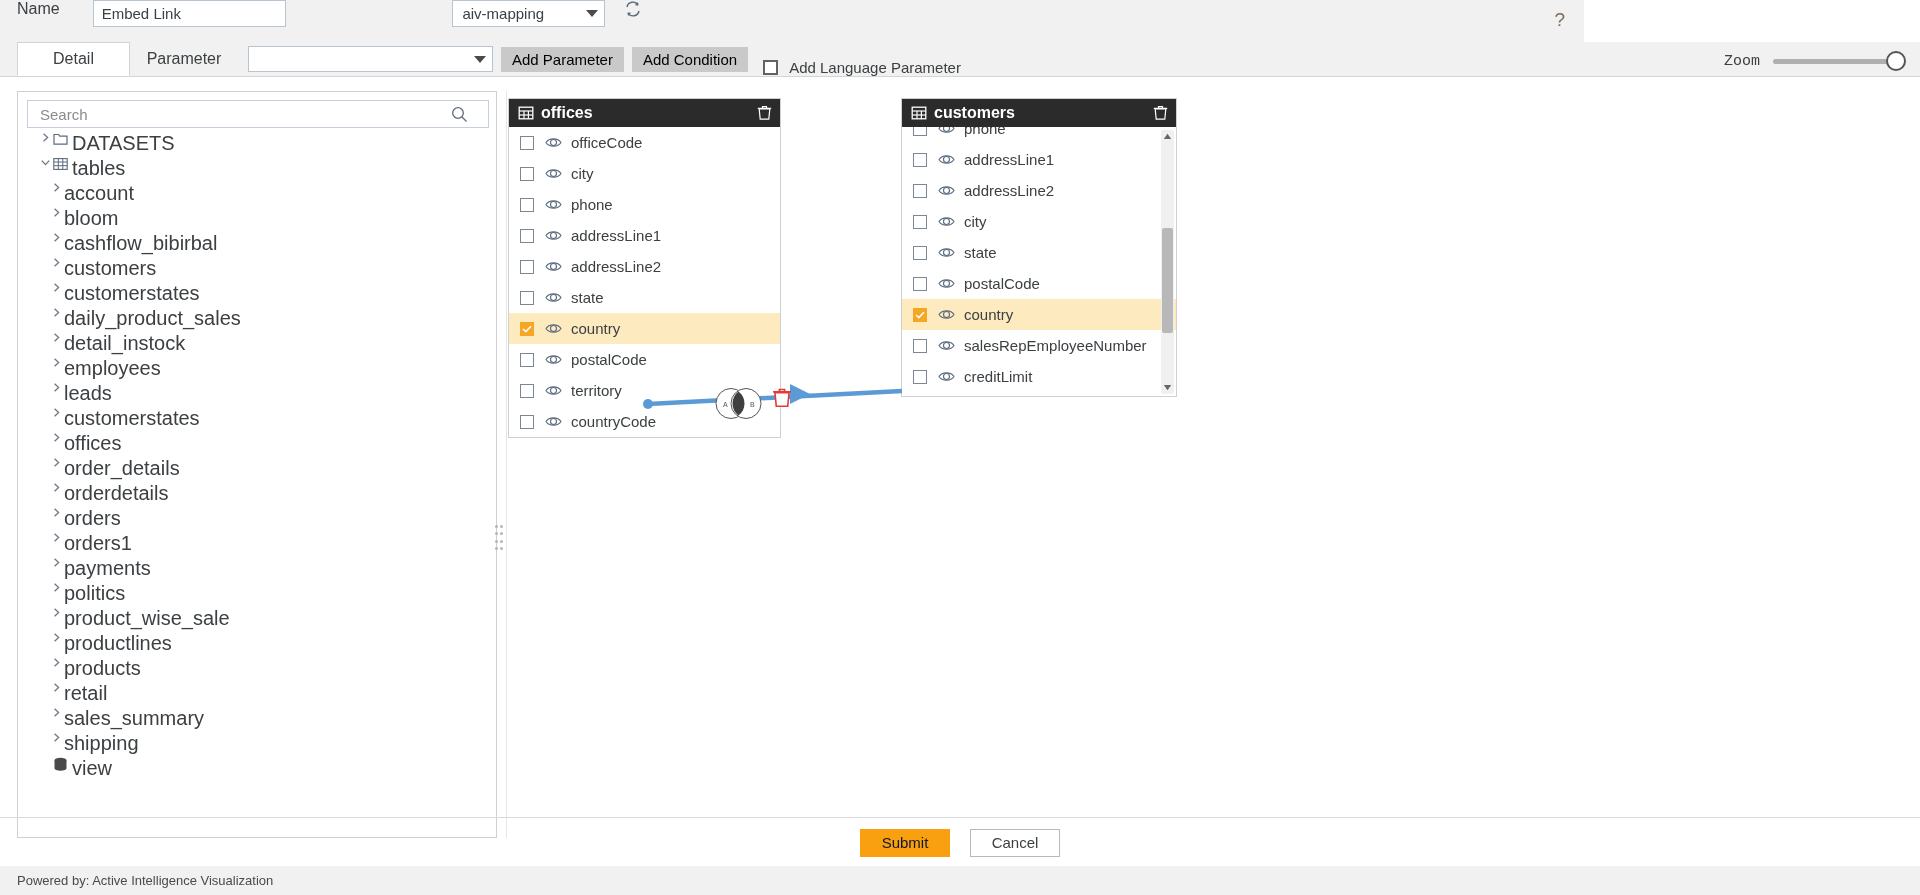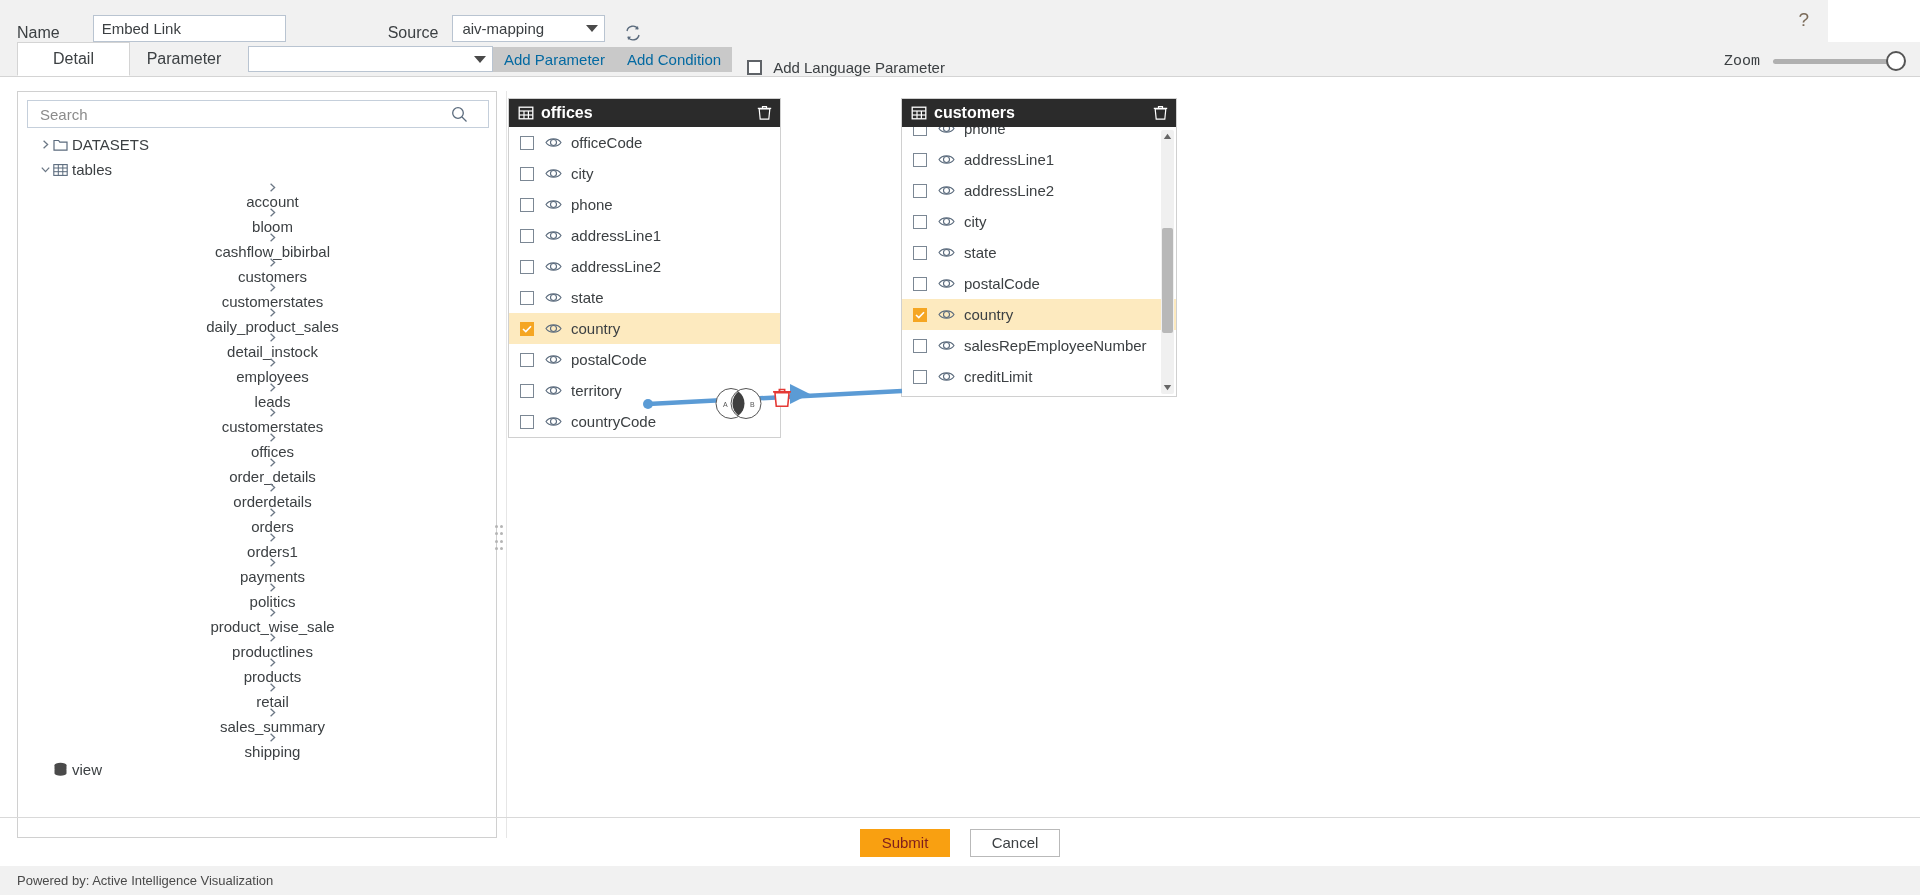--- a/index.html
+++ b/index.html
@@ -9,23 +9,23 @@
     font-family:"Liberation Sans", sans-serif;
     font-size:15px;
     color:#3c4043;
     background:#ffffff;
     overflow:hidden;
     position:relative;
   }
 
   
   #topbar{
-    position:absolute; left:0; top:0; width:1828px; height:42px;
+    position:absolute; left:0; top:0; width:1584px; height:42px;
     background:#f1f1f1;
-    display:flex; align-items:flex-end;
+    display:flex; align-items:flex-start;
   }
   #topbar .lbl{ font-size:16px; color:#3c4043; }
   #name-label{ margin-left:17px; }
   #name-input{
     margin-left:33px; width:193px; height:27px;
     border:1px solid #b9c4d1; background:#fff;
     font-family:"Liberation Sans", sans-serif; font-size:15px;
     color:#3c4043; padding:0 8px; outline:none;
   }
   #source-label{ margin-left:102px;margin-top:42px; }
@@ -64,23 +64,23 @@
     margin-left:17px; position:relative; z-index:2;
   }
   #tab-parameter{ width:108px; background:transparent; }
   #param-select{
     margin-left:10px; margin-bottom:4px; width:245px; height:26px;
     border:1px solid #b9c4d1; background:#fff;
     display:flex; align-items:center; padding:0 6px 0 9px; cursor:pointer;
   }
   #param-select .val{ flex:1; font-size:15px; }
   .gbtn{
-    margin-left:0; margin-bottom:4px; height:25px;
+    margin-left:8px; margin-bottom:4px; height:25px;
     background:#c9c9c9; border:none;
-    font-family:"Liberation Sans", sans-serif; font-size:15px; color:#0369a1;
+    font-family:"Liberation Sans", sans-serif; font-size:15px; color:#000000;
     padding:0 11px; cursor:pointer;
   }
   #lang-check-wrap{
     margin-left:15px; display:flex; align-items:center; cursor:pointer;
   }
   .sqcheck{
     width:15px; height:15px; border:2px solid #5f6368; background:#fff;
     display:inline-block;
   }
   #lang-check-label{ margin-left:11px; font-size:15px; }
@@ -118,30 +118,30 @@
   }
   #search-input{
     flex:1; border:none; outline:none; background:transparent;
     font-family:"Liberation Sans", sans-serif; font-size:15px; color:#3c4043;
   }
   #search-input::placeholder{ color:#8b8b8b; }
   #search-icon{ color:#5b6b7d; display:flex; }
 
   #tree{ margin-top:4px; }
   .trow{
-    height:25px; display:flex; align-items:center;
-    font-size:15px; color:#3c4043; cursor:pointer; white-space:nowrap;
+    height:25px; display:flex; align-items:flex-start;
+    font-size:20px; color:#3c4043; cursor:pointer; white-space:nowrap;
   }
   .chev{
     width:15px; display:inline-flex; justify-content:center; align-items:center;
     color:#6b7785; font-size:13px; flex:none;
   }
   .t-ico{ display:inline-flex; margin-right:4px; color:#5b6b7d; flex:none; }
   .lvl0{ padding-left:20px; }
-  .lvl1{ padding-left:31px;flex-direction:column; }
+  .lvl1{ padding-left:31px; }
 
   #tree-grip{
     position:absolute; left:495px; top:448px;
     width:8px; height:25px;
     display:flex; flex-direction:column; justify-content:space-between; align-items:center;
     cursor:col-resize;
   }
   #tree-grip i{
     width:3px;height:3px;background:#b5b5b5;border-radius:50%;display:block;
   }
@@ -211,21 +211,21 @@
 
   
   #footer-sep{
     position:absolute; left:0; top:817px; width:1920px; height:1px; background:#d9d9d9;
   }
   #btnbar{
     position:absolute; left:0; top:826px; width:1920px; height:33px;
     display:flex; justify-content:center; align-items:center; gap:20px;
   }
   #submit-button{
-    width:90px; height:28px; background:#f9a011; border:none; color:#7f1d1d;
+    width:90px; height:28px; background:#f9a011; border:none; color:#0f172a;
     font-family:"Liberation Sans", sans-serif; font-size:15px; cursor:pointer;
   }
   #cancel-button{
     width:90px; height:28px; background:#ffffff; border:1px solid #b9b9b9; color:#3c4043;
     font-family:"Liberation Sans", sans-serif; font-size:15px; cursor:pointer;
   }
   #powered-bar{
     position:absolute; left:0; top:866px; width:1920px; height:29px;
     background:#f1f1f1; display:flex; align-items:center;
   }

